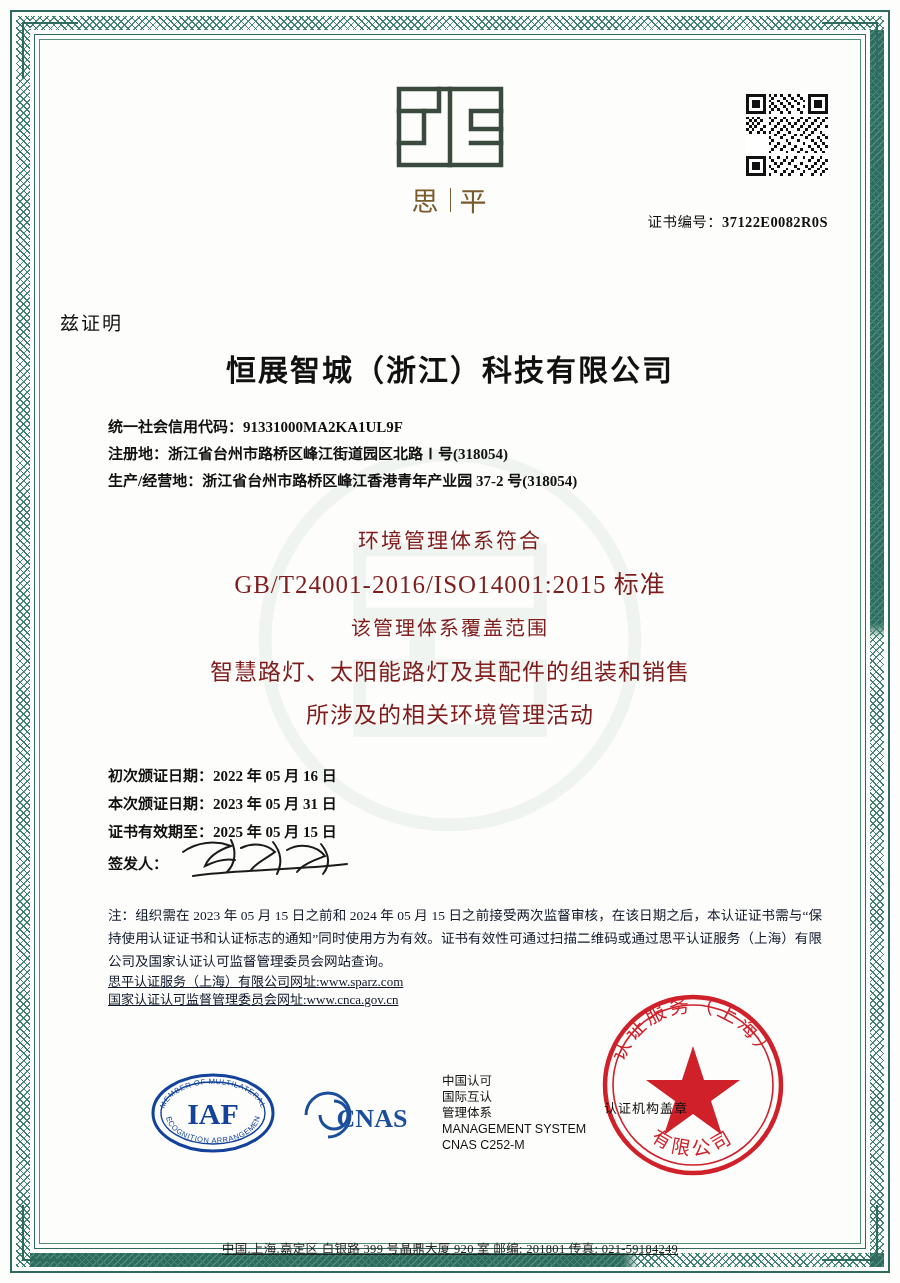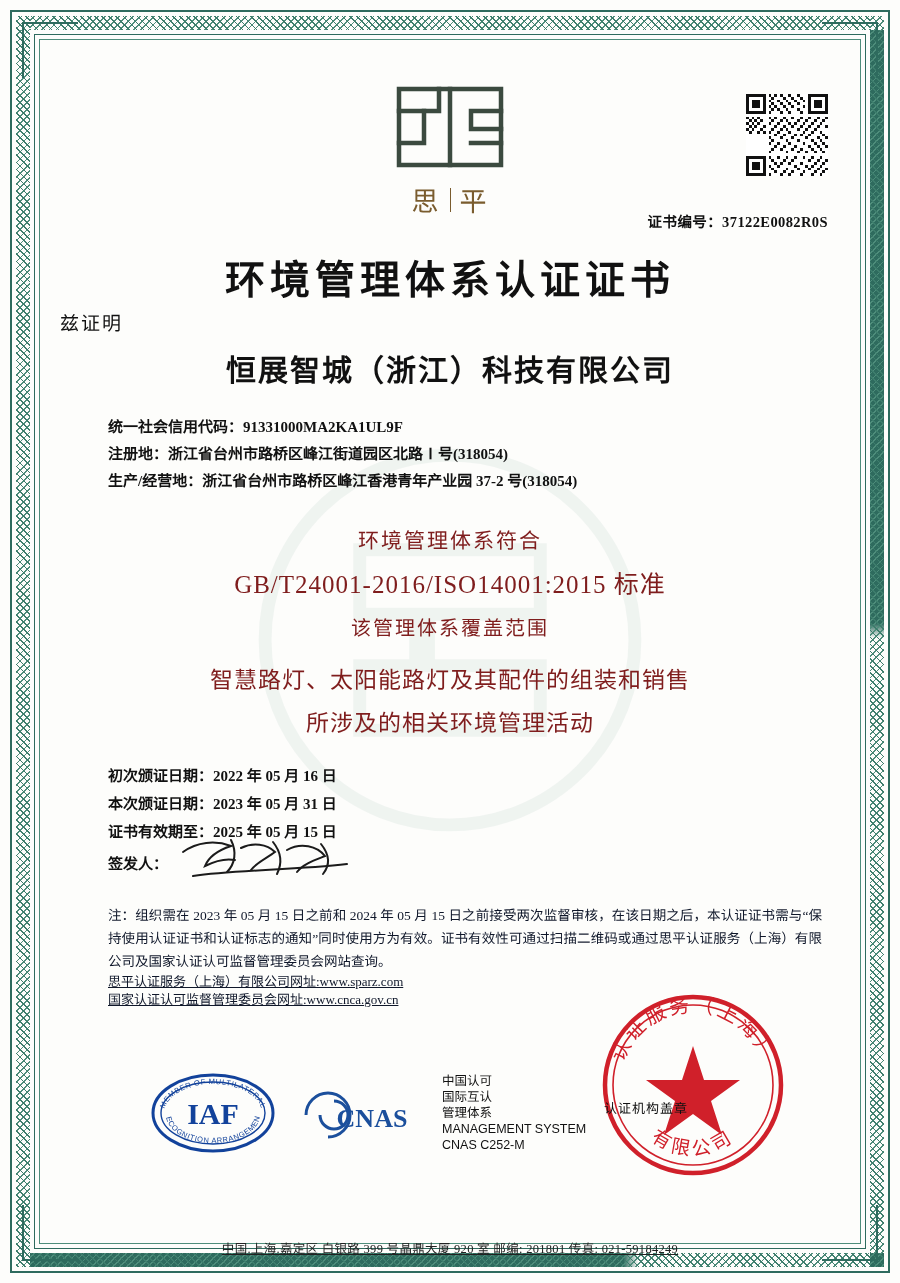--- a/index.html
+++ b/index.html
@@ -126,21 +126,21 @@
   .cert-no {
     position: absolute;
     right: 12px;
     top: 158px;
     font-size: 14.5px;
     font-weight: bold;
     color: #111;
     letter-spacing: 0.4px;
     white-space: nowrap;
   }
-  .cert-no .lbl { font-weight: bold; margin-top: 38px; }
+  .cert-no .lbl { font-weight: normal; margin-top: 38px; }
 
   
   .main-title {
     position: absolute;
     left: 0; right: 0;
     top: 196px;
     text-align: center;
     font-size: 40px;
     font-weight: bold;
     letter-spacing: 5px;
@@ -185,21 +185,21 @@
   
   .std {
     position: absolute;
     left: 0; right: 0;
     top: 472px;
     text-align: center;
     color: #7f1d1d;
   }
   .std .l1 { font-size: 21px; letter-spacing: 2px; margin-bottom: 10px; }
   .std .l2 { font-size: 25px; letter-spacing: 1px; margin-bottom: 12px; }
-  .std .l3 { font-size: 20px; letter-spacing: 2px; margin-bottom: 20px; }
+  .std .l3 { font-size: 20px; letter-spacing: 2px; margin-bottom: 12px; }
   .std .l4 { font-size: 23px; letter-spacing: 1px; margin-bottom: 9px; }
   .std .l5 { font-size: 23px; letter-spacing: 1px; }
 
   
   .dates {
     position: absolute;
     left: 48px;
     top: 710px;
     font-size: 15px;
     line-height: 28px;
@@ -529,21 +529,20 @@
           <rect x="19" y="28" width="1" height="1"></rect>
         <rect x="23" y="28" width="1" height="1"></rect>
           <rect x="26" y="28" width="1" height="1"></rect>
       </g>
     </svg>
 
     <div class="cert-no">
       <span class="lbl">证书编号：</span><span>37122E0082R0S</span>
     </div>
 
-    <div class="main-title">环境管理体系认证证书</div>
     <div class="sub-title">兹证明</div>
     <div class="company">恒展智城（浙江）科技有限公司</div>
 
     <div class="info">
       <div class="row">
         <span class="k">统一社会信用代码：</span><span class="v">91331000MA2KA1UL9F</span>
       </div>
       <div class="row">
         <span class="k">注册地：</span><span class="v-normal">浙江省台州市路桥区峰江街道园区北路Ⅰ号(318054)</span>
       </div>

